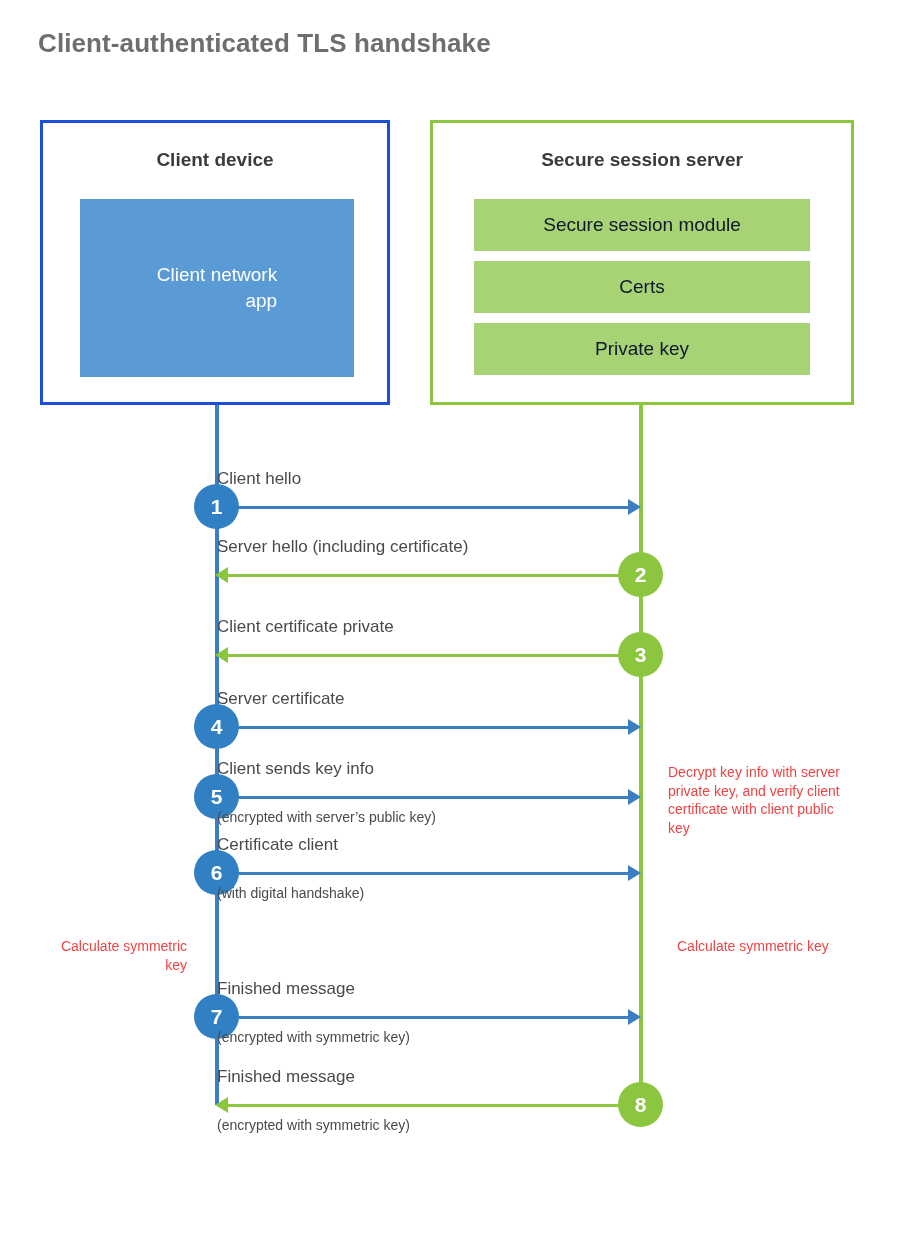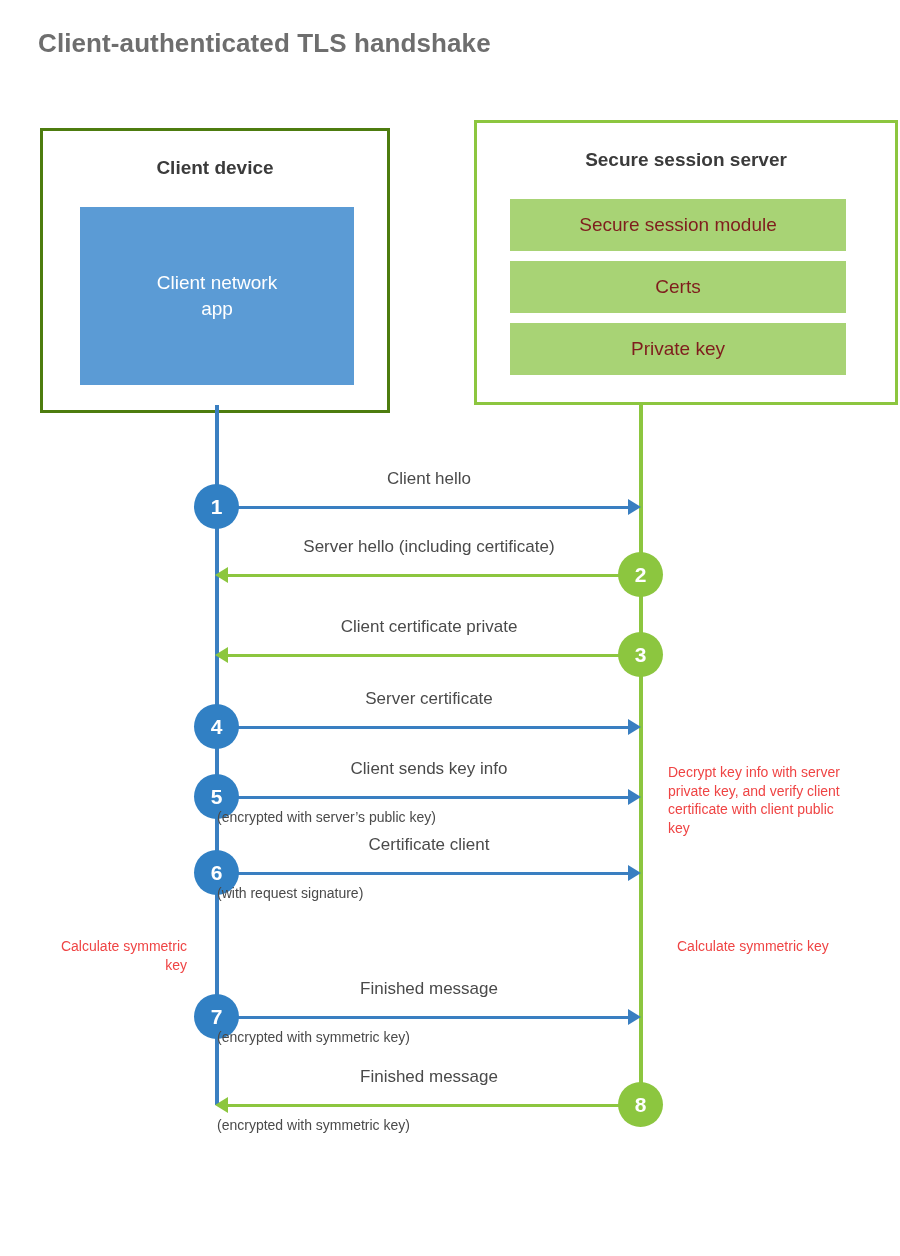--- a/index.html
+++ b/index.html
@@ -28,32 +28,31 @@
   }
 
   
   .party-box {
     position: absolute;
     background: #ffffff;
     box-sizing: border-box;
   }
   #client-box {
     left: 40px;
-    top: 128px;
+    top: 120px;
     width: 350px;
     height: 285px;
-    border: 3px solid #4d7c0f;
+    border: 3px solid #1d4ed8;
   }
   #server-box {
     left: 430px;
     top: 120px;
     width: 424px;
     height: 285px;
     border: 3px solid #8cc63f;
-    margin-left: 44px;
   }
   .party-title {
     position: absolute;
     left: 0;
     top: 26px;
     width: 100%;
     text-align: center;
     font-size: 19px;
     font-weight: bold;
     color: #3b3b3b;
@@ -64,31 +63,31 @@
     left: 37px;
     top: 76px;
     width: 274px;
     height: 178px;
     background: #5b9bd5;
     color: #ffffff;
     font-size: 19px;
     display: flex;
     align-items: center;
     justify-content: center;
-    text-align: center;
+    text-align: right;
     line-height: 1.35;
   }
 
   .server-bar {
     position: absolute;
-    left: 33px;
+    left: 41px;
     width: 336px;
     height: 52px;
     background: #a8d375;
-    color: #7f1d1d;
+    color: #0f172a;
     font-size: 19px;
     display: flex;
     align-items: center;
     justify-content: center;
     text-align: center;
   }
   #server-bar-0 { top: 76px; }
   #server-bar-1 { top: 138px; }
   #server-bar-2 { top: 200px; }
 
@@ -148,21 +147,20 @@
     align-items: center;
     justify-content: center;
   }
   .step.to-server .step-circle { left: 194px; background: #3180c4; }
   .step.to-client .step-circle { left: 618px; background: #8cc63f; }
 
   .step-label {
     position: absolute;
     left: 217px;
     width: 424px;
-    text-align: center;
     font-size: 17px;
     color: #4a4a4a;
     top: -38px;
     white-space: nowrap;
   }
   .step-sublabel {
     position: absolute;
     left: 217px;
     width: 424px;
     text-align: left;
@@ -253,21 +251,21 @@
   <div class="arrow-head"></div>
   <div class="step-circle">5</div>
   <div class="step-sublabel">(encrypted with server’s public key)</div>
 </div>
 
 <div class="step to-server" style="top:873px">
   <div class="step-label">Certificate client</div>
   <div class="arrow-line"></div>
   <div class="arrow-head"></div>
   <div class="step-circle">6</div>
-  <div class="step-sublabel">(with request signature)</div>
+  <div class="step-sublabel">(with digital handshake)</div>
 </div>
 
 <div class="step to-server" style="top:1017px">
   <div class="step-label">Finished message</div>
   <div class="arrow-line"></div>
   <div class="arrow-head"></div>
   <div class="step-circle">7</div>
   <div class="step-sublabel">(encrypted with symmetric key)</div>
 </div>
 

